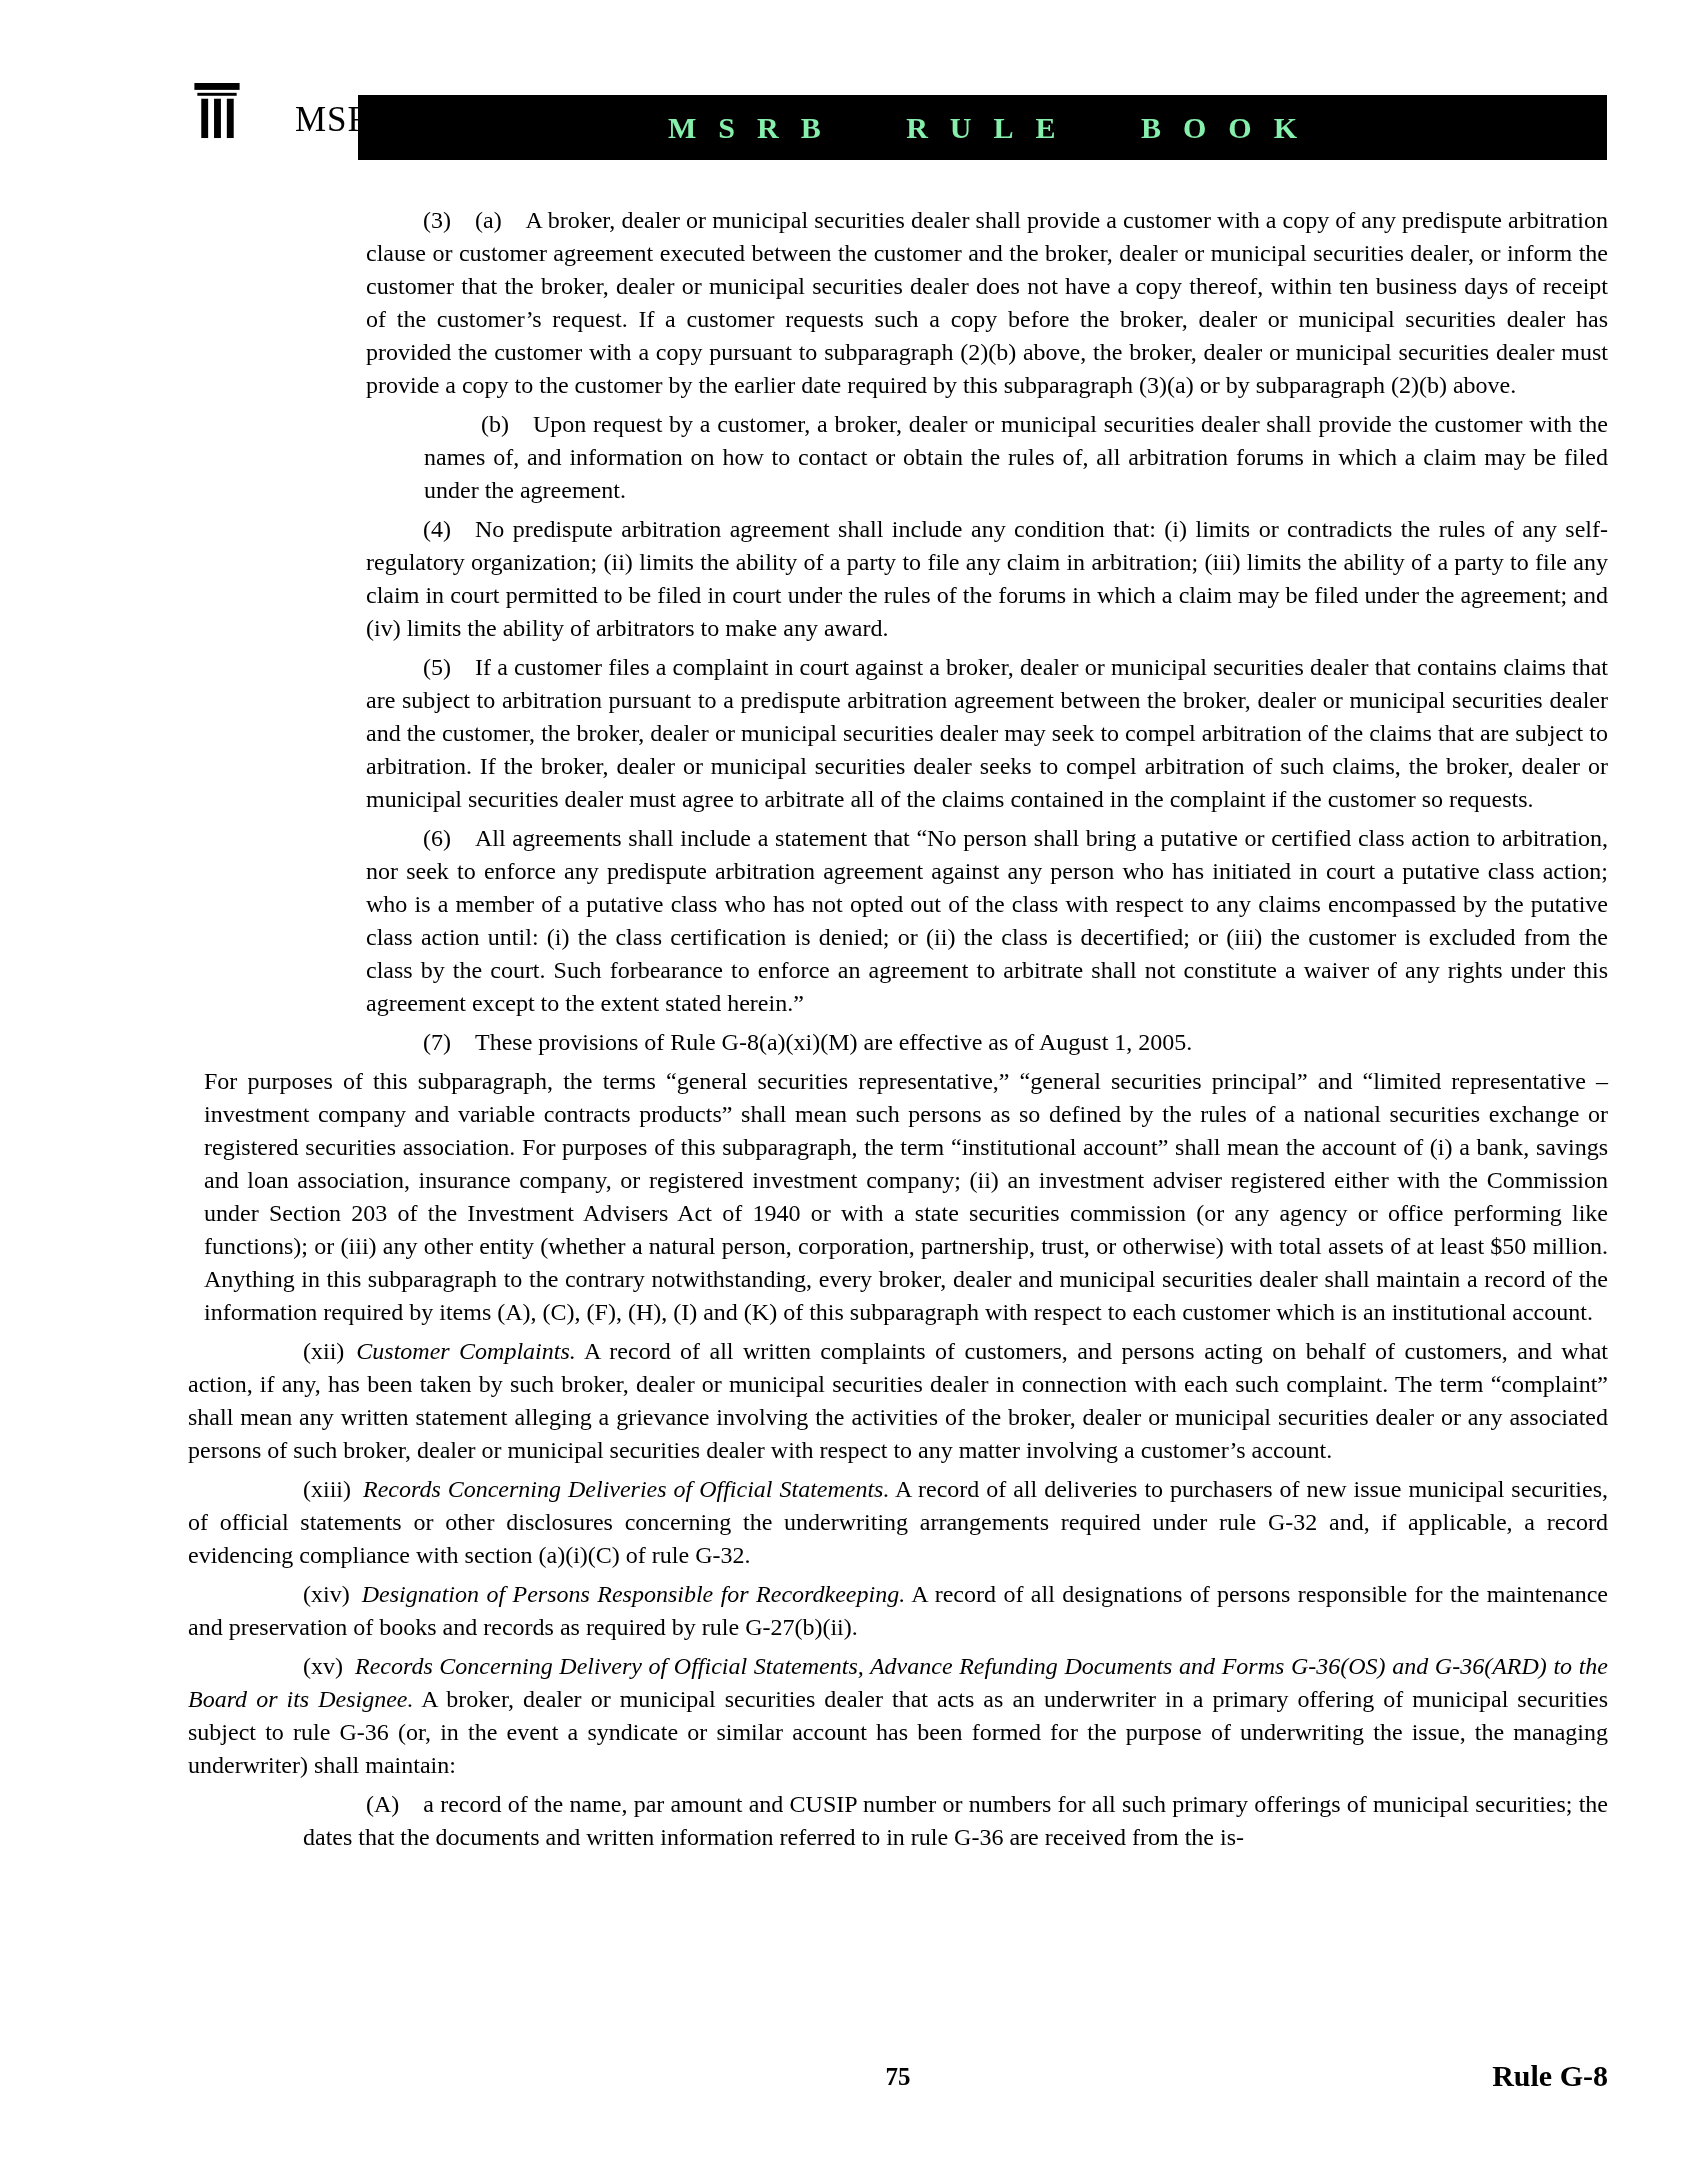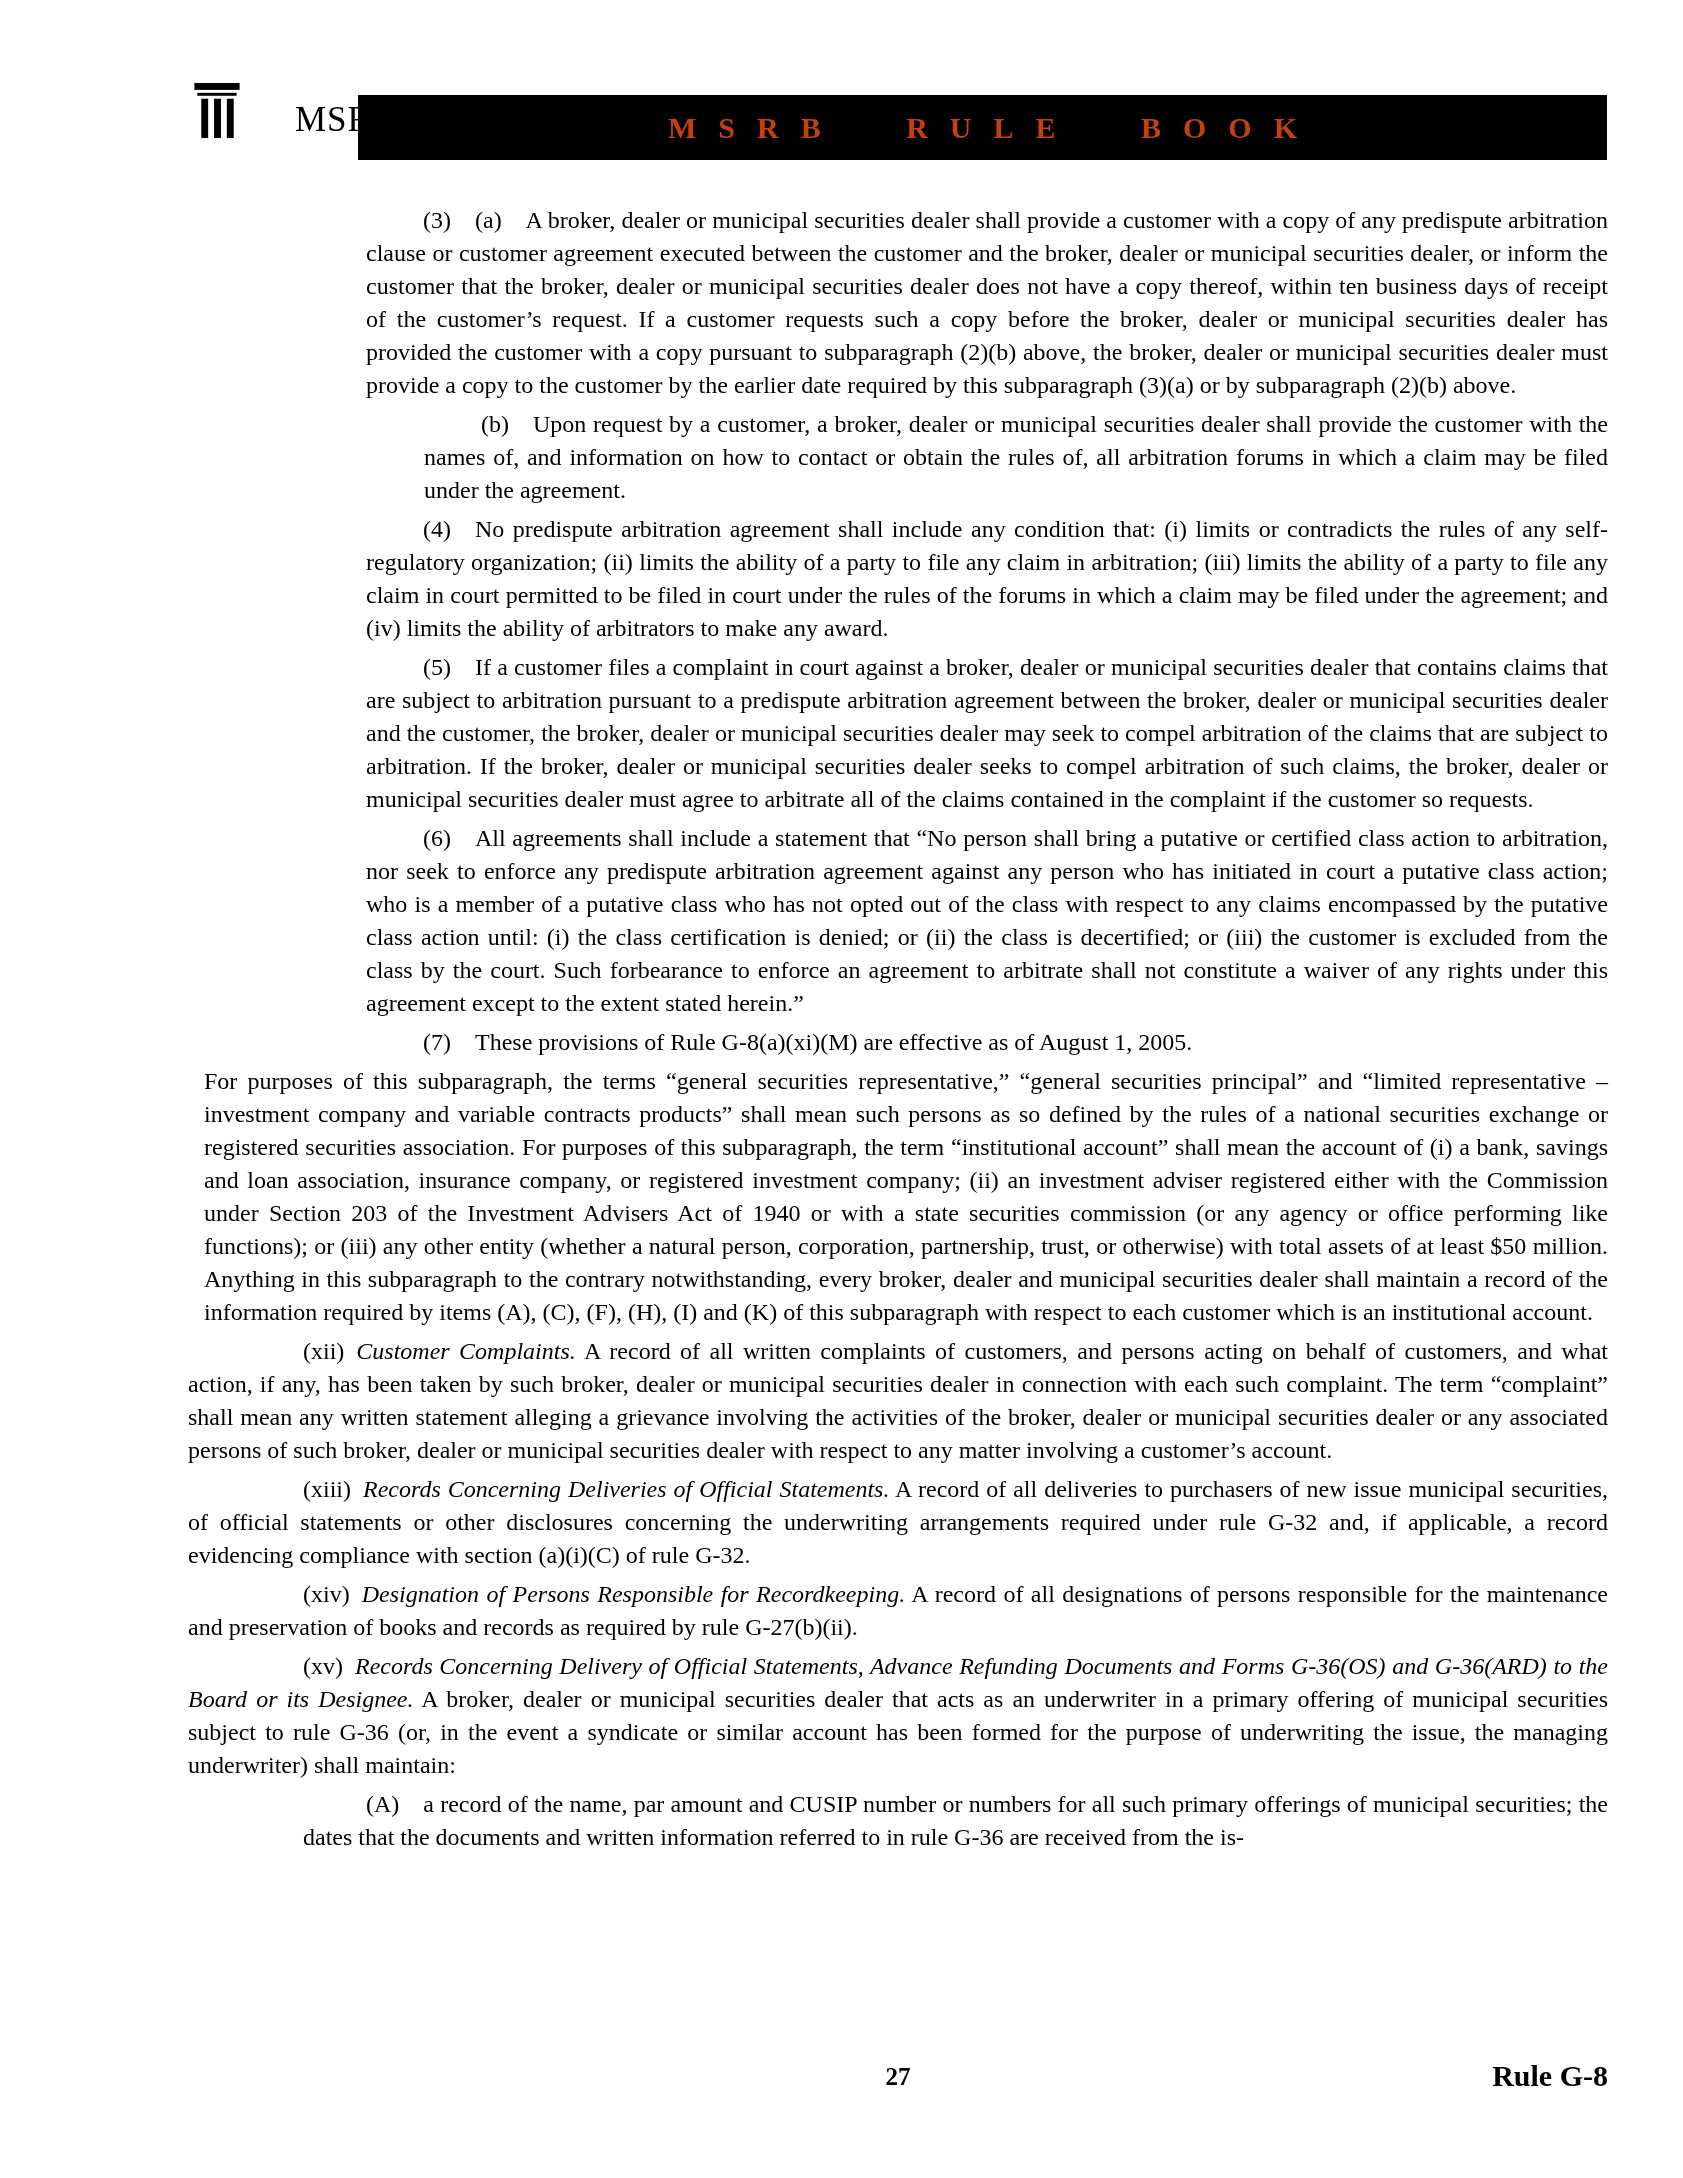--- a/index.html
+++ b/index.html
@@ -36,21 +36,21 @@
     left: 358px;
     top: 95px;
     width: 1249px;
     height: 65px;
     background: #000000;
     display: flex;
     align-items: center;
     justify-content: center;
   }
   .banner-title {
-    color: #c2410c;
+    color: #86efac;
     font-family: "Liberation Serif", serif;
     font-weight: bold;
     font-size: 30px;
     letter-spacing: 22px;
     word-spacing: 34px;
     text-indent: 22px;
     white-space: nowrap;
   }
 
   
@@ -126,18 +126,18 @@
       <p class="para level1"><span class="normal">(7) These provisions of Rule G-8(a)(xi)(M) are effective as of August 1, 2005.</span></p>
       <p class="para flush"><span class="normal">For purposes of this subparagraph, the terms “general securities representative,” “general securities principal” and “limited representative – investment company and variable contracts products” shall mean such persons as so defined by the rules of a national securities exchange or registered securities association. For purposes of this subparagraph, the term “institutional account” shall mean the account of (i) a bank, savings and loan association, insurance company, or registered investment company; (ii) an investment adviser registered either with the Commission under Section 203 of the Investment Advisers Act of 1940 or with a state securities commission (or any agency or office performing like functions); or (iii) any other entity (whether a natural person, corporation, partnership, trust, or otherwise) with total assets of at least $50 million. Anything in this subparagraph to the contrary notwithstanding, every broker, dealer and municipal securities dealer shall maintain a record of the information required by items (A), (C), (F), (H), (I) and (K) of this subparagraph with respect to each customer which is an institutional account.</span></p>
       <p class="para section"><span class="normal">(xii) </span><span class="italic">Customer Complaints.</span><span class="normal"> A record of all written complaints of customers, and persons acting on behalf of customers, and what action, if any, has been taken by such broker, dealer or municipal securities dealer in connection with each such complaint. The term “complaint” shall mean any written statement alleging a grievance involving the activities of the broker, dealer or municipal securities dealer or any associated persons of such broker, dealer or municipal securities dealer with respect to any matter involving a customer’s account.</span></p>
       <p class="para section"><span class="normal">(xiii) </span><span class="italic">Records Concerning Deliveries of Official Statements.</span><span class="normal"> A record of all deliveries to purchasers of new issue municipal securities, of official statements or other disclosures concerning the underwriting arrangements required under rule G-32 and, if applicable, a record evidencing compliance with section (a)(i)(C) of rule G-32.</span></p>
       <p class="para section"><span class="normal">(xiv) </span><span class="italic">Designation of Persons Responsible for Recordkeeping.</span><span class="normal"> A record of all designations of persons responsible for the maintenance and preservation of books and records as required by rule G-27(b)(ii).</span></p>
       <p class="para section"><span class="normal">(xv) </span><span class="italic">Records Concerning Delivery of Official Statements, Advance Refunding Documents and Forms G-36(OS) and G-36(ARD) to the Board or its Designee.</span><span class="normal"> A broker, dealer or municipal securities dealer that acts as an underwriter in a primary offering of municipal securities subject to rule G-36 (or, in the event a syndicate or similar account has been formed for the purpose of underwriting the issue, the managing underwriter) shall maintain:</span></p>
       <p class="para itemA"><span class="normal">(A) a record of the name, par amount and CUSIP number or numbers for all such primary offerings of municipal securities; the dates that the documents and written information referred to in rule G-36 are received from the is-</span></p>
     </main>
 
   <div class="footer">
-    <span class="page-number">27</span>
+    <span class="page-number">75</span>
     <span class="rule-reference">Rule G-8</span>
   </div>
 
 </div>
 
 
 </body></html>

